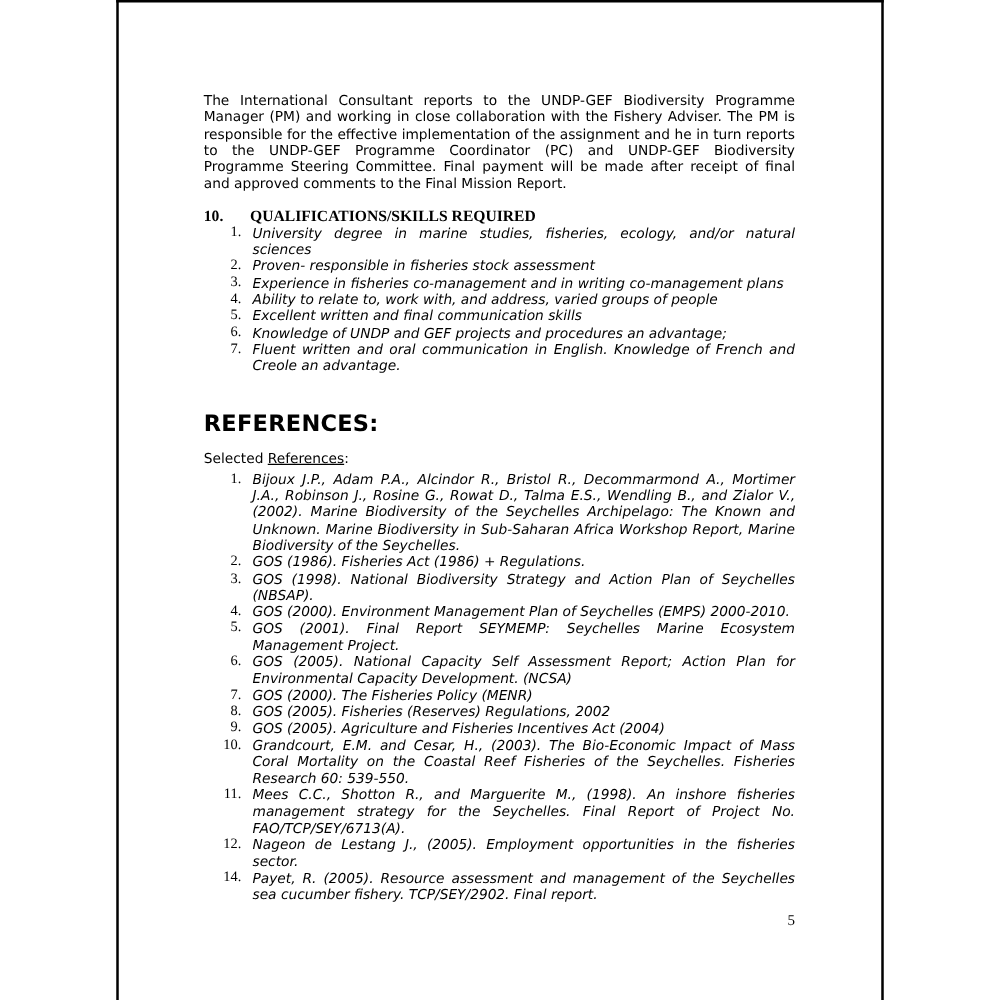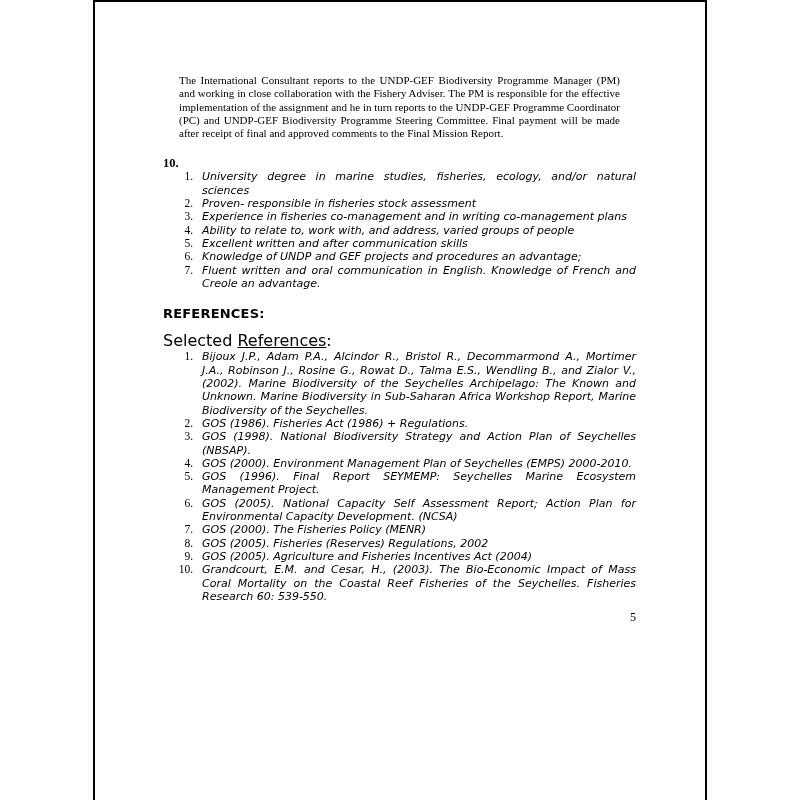--- a/index.html
+++ b/index.html
@@ -22,22 +22,21 @@
     background:#ffffff;
   }
   .content {
     margin:72px 0 0 68px;
     width:473px;
   }
   .body-text {
     font-size:11px;
     line-height:13.3px;
     text-align:justify;
-    margin:16px;
-    font-family:Liberation Serif, serif;
+    margin:0;
   }
   .heading10 {
     display:flex;
     margin-top:12px;
     font-family:"Liberation Serif", serif;
     font-weight:bold;
     font-size:12.5px;
     line-height:14px;
   }
   .heading10 .h-num { flex:0 0 37px; }
@@ -52,29 +51,29 @@
   }
   .list-row .li-text {
     flex:1;
     padding-left:9px;
     font-size:11px;
     line-height:13.3px;
     text-align:justify;
     font-style:italic;
   }
   .references-heading {
-    margin-top:15px;
+    margin-top:32px;
     font-weight:bold;
-    font-size:13px;
+    font-size:18px;
     line-height:17px;
     letter-spacing:0.2px;
   }
   .selected-line {
     margin-top:12px;
-    font-size:16px;
+    font-size:11px;
     line-height:13.3px;
   }
   .selected-line .u { text-decoration:underline; }
   .ref-list { margin-top:3px; }
   .page-number {
     margin-top:7px;
     text-align:right;
     font-family:"Liberation Serif", serif;
     font-size:12px;
     line-height:14px;
@@ -83,20 +82,21 @@
 </head>
 <body>
 
 <div class="page">
   <div class="content">
 
     <p class="body-text">The International Consultant reports to the UNDP-GEF Biodiversity Programme Manager (PM) and working in close collaboration with the Fishery Adviser. The PM is responsible for the effective implementation of the assignment and he in turn reports to the UNDP-GEF Programme Coordinator (PC) and UNDP-GEF Biodiversity Programme Steering Committee. Final payment will be made after receipt of final and approved comments to the Final Mission Report.</p>
 
     <div class="heading10">
       <span class="h-num">10.</span>
+      <span>QUALIFICATIONS/SKILLS REQUIRED</span>
     </div>
 
     <div class="num-list">
 
         <div class="list-row">
           <span class="num">1.</span>
           <span class="li-text">University degree in marine studies, fisheries, ecology, and/or natural sciences</span>
         </div>
 
         <div class="list-row">
@@ -109,21 +109,21 @@
           <span class="li-text">Experience in fisheries co-management and in writing co-management plans</span>
         </div>
 
         <div class="list-row">
           <span class="num">4.</span>
           <span class="li-text">Ability to relate to, work with, and address, varied groups of people</span>
         </div>
 
         <div class="list-row">
           <span class="num">5.</span>
-          <span class="li-text">Excellent written and after communication skills</span>
+          <span class="li-text">Excellent written and final communication skills</span>
         </div>
 
         <div class="list-row">
           <span class="num">6.</span>
           <span class="li-text">Knowledge of UNDP and GEF projects and procedures an advantage;</span>
         </div>
 
         <div class="list-row">
           <span class="num">7.</span>
           <span class="li-text">Fluent written and oral communication in English. Knowledge of French and Creole an advantage.</span>
@@ -151,21 +151,21 @@
           <span class="li-text">GOS (1998). National Biodiversity Strategy and Action Plan of Seychelles (NBSAP).</span>
         </div>
 
         <div class="list-row">
           <span class="num">4.</span>
           <span class="li-text">GOS (2000). Environment Management Plan of Seychelles (EMPS) 2000-2010.</span>
         </div>
 
         <div class="list-row">
           <span class="num">5.</span>
-          <span class="li-text">GOS (1996). Final Report SEYMEMP: Seychelles Marine Ecosystem Management Project.</span>
+          <span class="li-text">GOS (2001). Final Report SEYMEMP: Seychelles Marine Ecosystem Management Project.</span>
         </div>
 
         <div class="list-row">
           <span class="num">6.</span>
           <span class="li-text">GOS (2005). National Capacity Self Assessment Report; Action Plan for Environmental Capacity Development. (NCSA)</span>
         </div>
 
         <div class="list-row">
           <span class="num">7.</span>
           <span class="li-text">GOS (2000). The Fisheries Policy (MENR)</span>
@@ -179,21 +179,33 @@
         <div class="list-row">
           <span class="num">9.</span>
           <span class="li-text">GOS (2005). Agriculture and Fisheries Incentives Act (2004)</span>
         </div>
 
         <div class="list-row">
           <span class="num">10.</span>
           <span class="li-text">Grandcourt, E.M. and Cesar, H., (2003). The Bio-Economic Impact of Mass Coral Mortality on the Coastal Reef Fisheries of the Seychelles. Fisheries Research 60: 539-550.</span>
         </div>
 
-
-
-
+        <div class="list-row">
+          <span class="num">11.</span>
+          <span class="li-text">Mees C.C., Shotton R., and Marguerite M., (1998). An inshore fisheries management strategy for the Seychelles. Final Report of Project No. FAO/TCP/SEY/6713(A).</span>
+        </div>
+
+        <div class="list-row">
+          <span class="num">12.</span>
+          <span class="li-text">Nageon de Lestang J., (2005). Employment opportunities in the fisheries sector.</span>
+        </div>
+
+
+        <div class="list-row">
+          <span class="num">14.</span>
+          <span class="li-text">Payet, R. (2005). Resource assessment and management of the Seychelles sea cucumber fishery. TCP/SEY/2902. Final report.</span>
+        </div>
       </div>
 
     <div class="page-number">5</div>
 
   </div>
 </div>
 
 </body></html>

